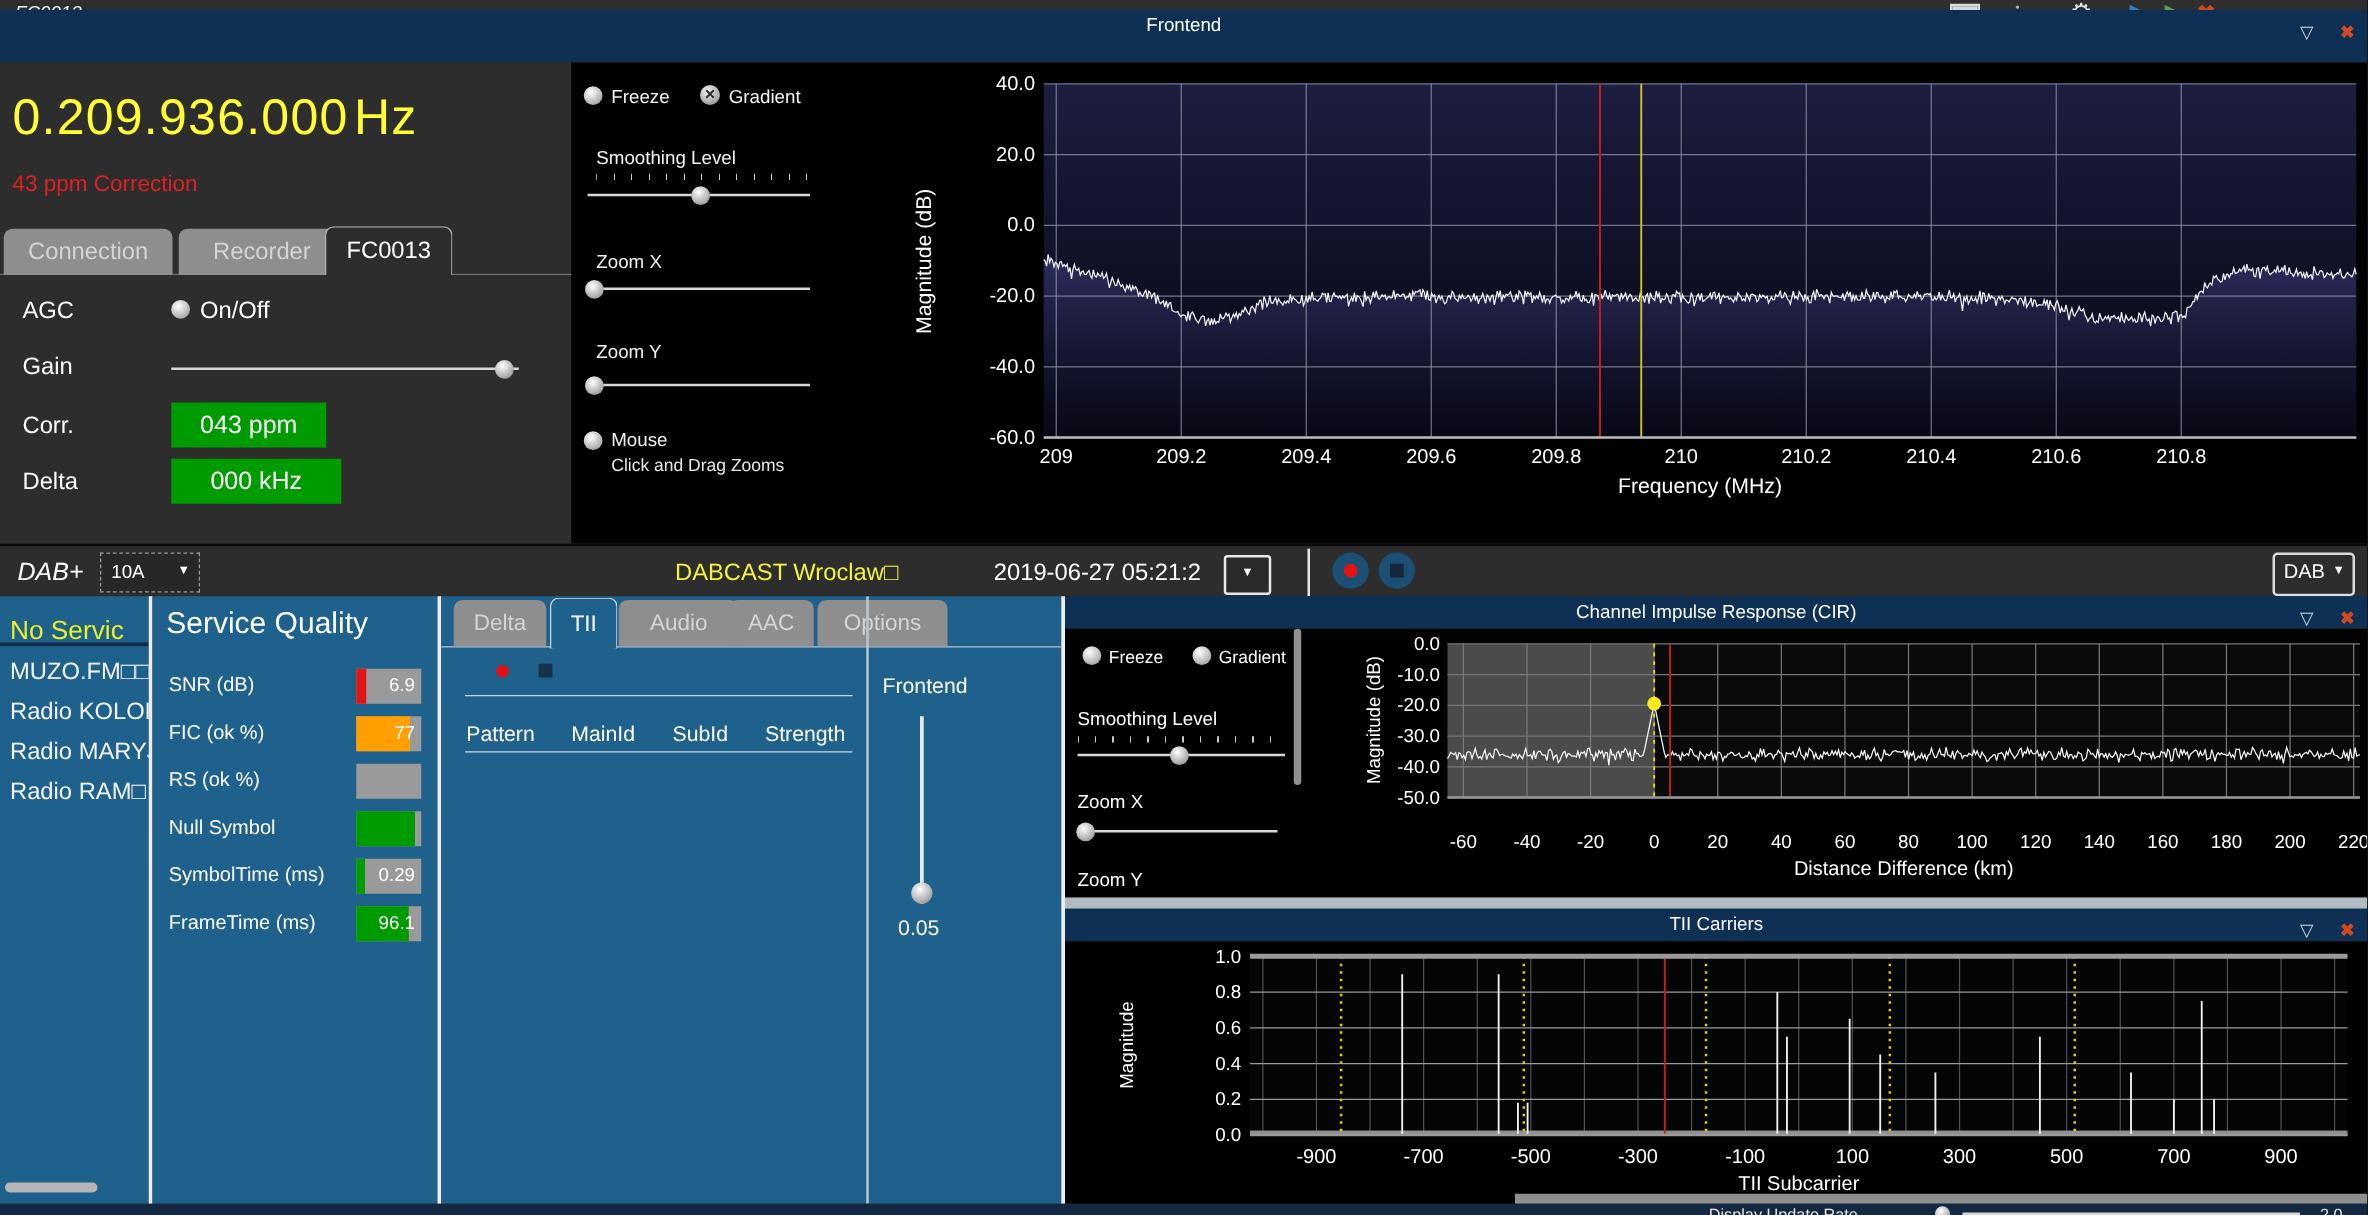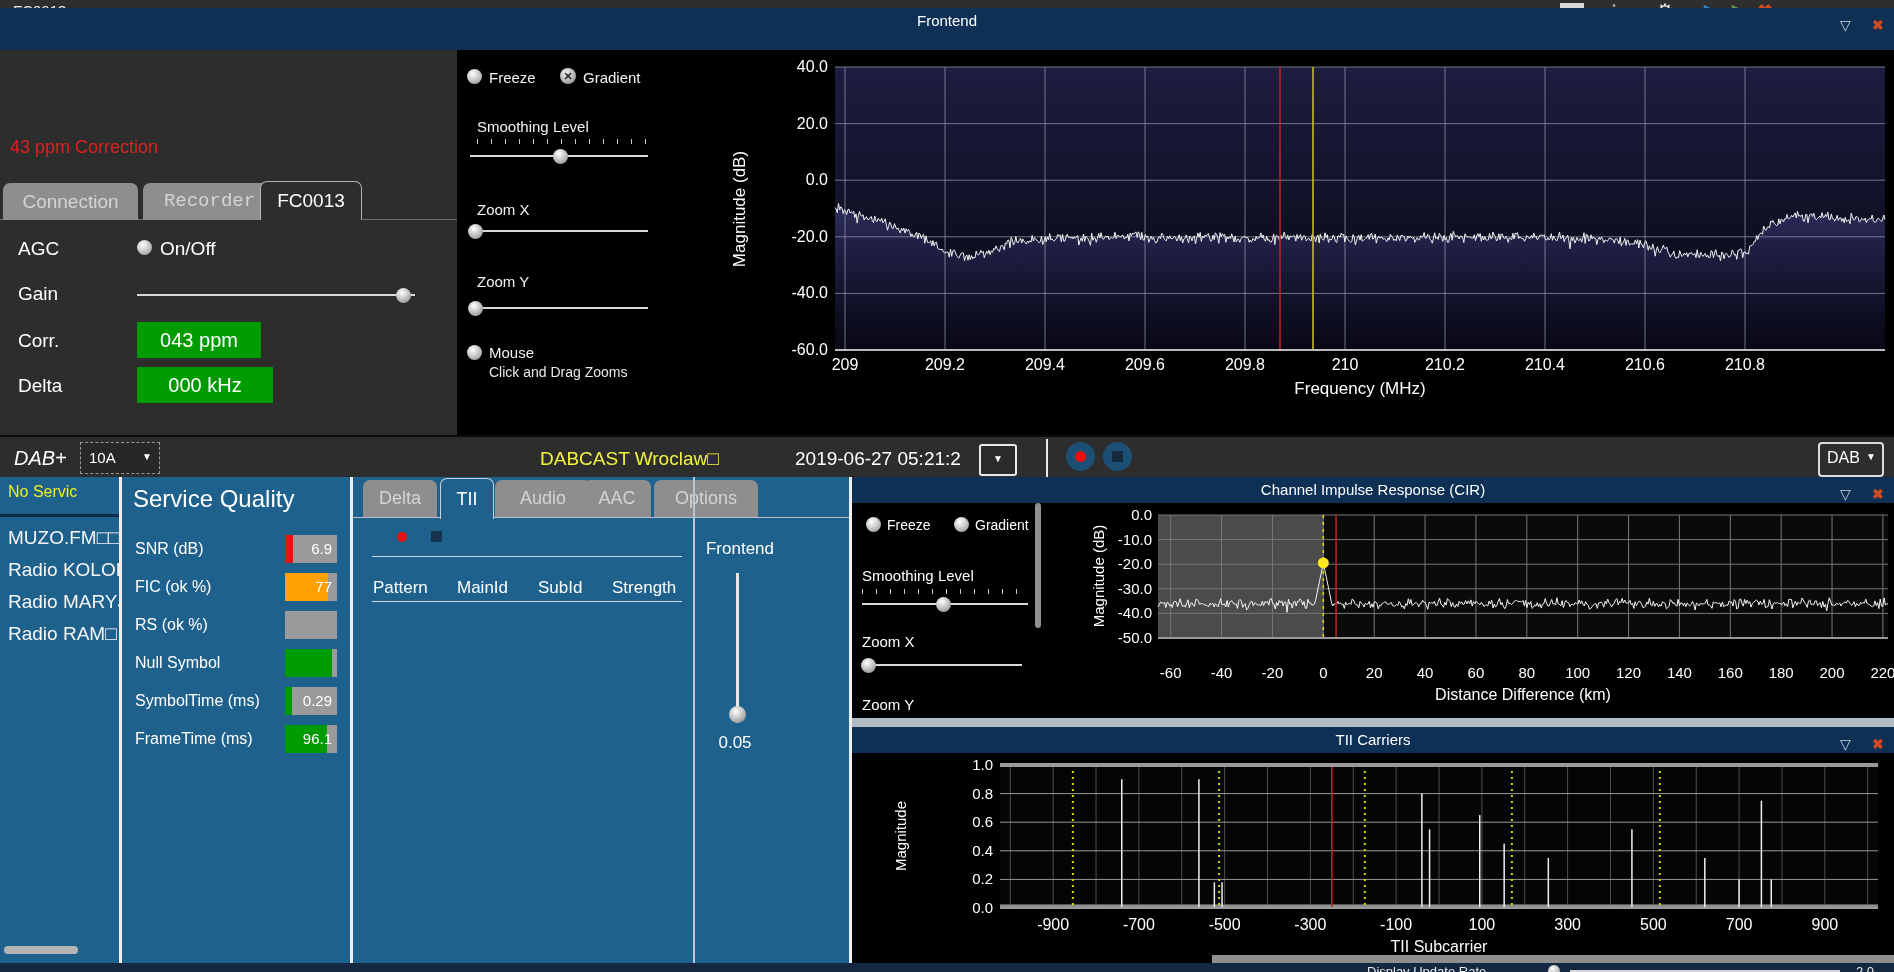--- a/index.html
+++ b/index.html
@@ -58,25 +58,28 @@
 
   <div class="abs navyhdr" style="left:0;top:8px;width:1894px;height:42px;line-height:26px;font-size:15px;">
     <span>Frontend</span>
     <span class="hdr-tri" style="left:1840px;">▽</span>
     <span class="hdr-x" style="left:1872px;">✖</span>
   </div>
 
   <div class="abs" style="left:0;top:50px;width:1894px;height:385px;background:#2d2d2d;">
     <div class="abs" style="left:457px;top:0;width:1437px;height:385px;background:#000;"></div>
 
+    <div class="abs" style="left:10px;top:22px;font-size:40px;font-weight:300;color:#ffff33;letter-spacing:1px;">
+      <span>0.209.936.000</span> <span>Hz</span>
+    </div>
     <div class="abs" style="left:10px;top:87px;font-size:18px;color:#e02020;">43 ppm Correction</div>
 
     <div class="abs" style="left:0;top:169px;width:457px;height:1px;background:#6f6f6f;"></div>
     <div class="abs tab tab-inactive" style="left:3px;top:133px;width:135px;">Connection</div>
-    <div class="abs tab tab-inactive" style="left:143px;top:133px;width:133px;font-family:Liberation Mono, monospace;">Recorder</div>
+    <div class="abs tab tab-inactive" style="left:143px;top:133px;width:133px;">Recorder</div>
     <div class="abs tab tab-active-dark" style="left:260px;top:131px;width:100px;height:38px;line-height:38px;">FC0013</div>
 
     <div class="abs" style="left:18px;top:188px;font-size:19px;">AGC</div>
     <div class="abs radio" style="left:137px;top:190px;"></div>
     <div class="abs" style="left:160px;top:188px;font-size:19px;">On/Off</div>
 
     <div class="abs" style="left:18px;top:233px;font-size:19px;">Gain</div>
     <div class="abs hslider" style="left:137px;top:244px;width:278px;"></div>
     <div class="abs knob" style="left:396px;top:238px;"></div>
 
@@ -178,21 +181,21 @@
     <div class="abs" style="left:1103px;top:5px;width:29px;height:29px;border-radius:50%;background:#1c4f74;">
       <div class="abs" style="left:9px;top:9px;width:11px;height:11px;background:#14283e;"></div>
     </div>
     <div class="abs combo" style="left:1818px;top:5px;width:62px;height:31px;border:2px solid #dcdcdc;border-radius:4px;background:#2d2d2d;">
       <span class="abs" style="left:7px;top:5px;font-size:16px;">DAB</span>
       <span class="abs" style="right:6px;top:7px;font-size:10px;">▼</span>
     </div>
   </div>
 
   <div class="abs bluepanel" style="left:0;top:477px;width:119px;height:486px;">
-    <div class="abs" style="left:8px;top:6px;font-size:16px;color:#eaf024;white-space:nowrap;">No Servic</div>
+    <div class="abs" style="left:8px;top:16px;font-size:21px;color:#eaf024;white-space:nowrap;">No Servic</div>
     <div class="abs" style="left:0;top:37px;width:119px;height:3px;background:#0d2b47;"></div>
     <div class="svc-item" style="top:50px;">MUZO.FM□□</div>
     <div class="svc-item" style="top:82px;">Radio KOLOR□</div>
     <div class="svc-item" style="top:114px;">Radio MARYJA</div>
     <div class="svc-item" style="top:146px;">Radio RAM□</div>
     <div class="abs" style="left:4px;top:469px;width:74px;height:8px;border-radius:4px;background:#b5b5b5;"></div>
   </div>
   <div class="abs divider-v" style="left:119px;top:477px;width:3px;height:486px;"></div>
 
   <div class="abs bluepanel" style="left:122px;top:477px;width:228px;height:486px;">

